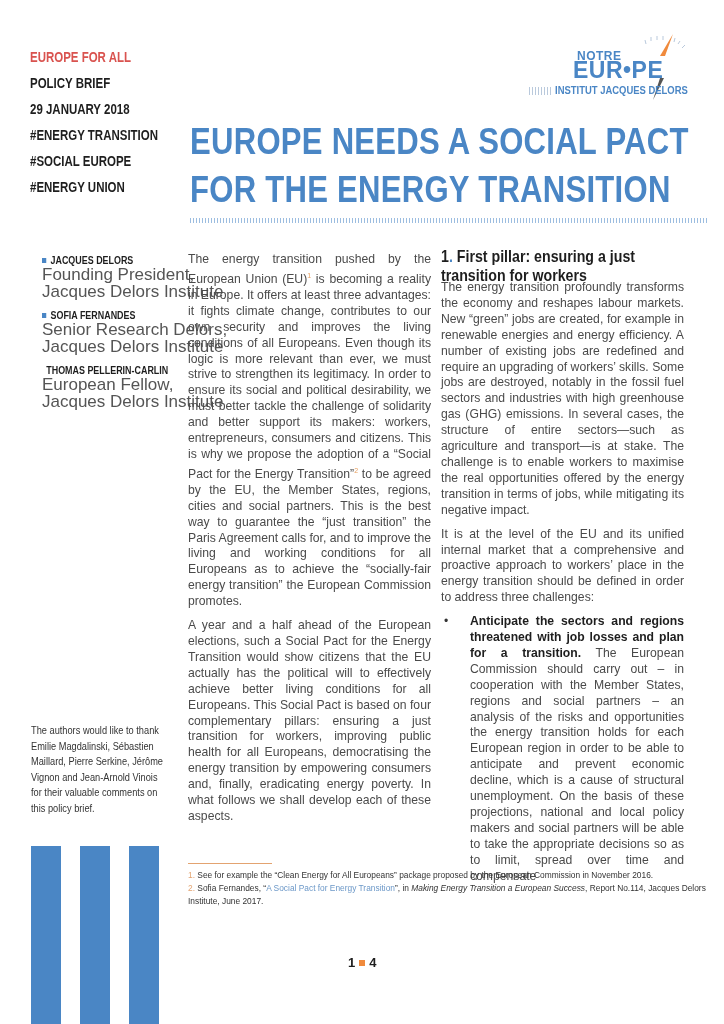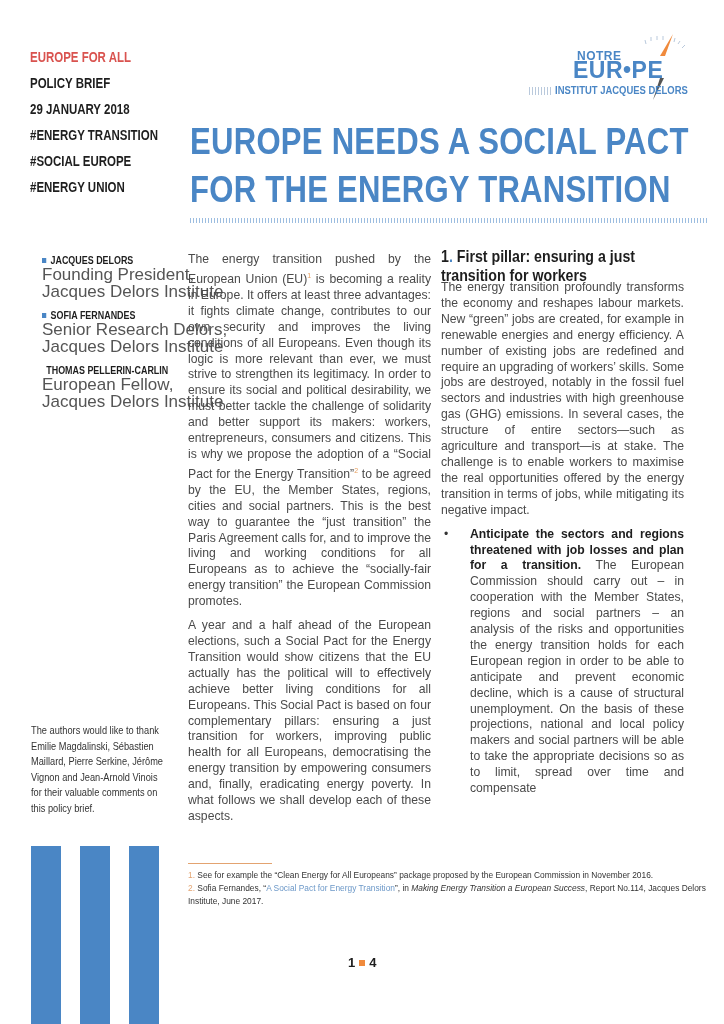--- a/index.html
+++ b/index.html
@@ -125,20 +125,21 @@
   <p>A year and a half ahead of the European elections, such a Social Pact for the Energy Transition would show citizens that the EU actually has the political will to effectively achieve better living conditions for all Europeans. This Social Pact is based on four complementary pillars: ensuring a just transition for workers, improving public health for all Europeans, democratising the energy transition by empowering consumers and, finally, eradicating energy poverty. In what follows we shall develop each of these aspects.</p>
 </div>
 
 <div class="h2">
   <div><span>1</span><span class="dot">.</span> <span>First pillar: ensuring a just</span></div>
   <div>transition for workers</div>
 </div>
 
 <div class="col col2">
   <p>The energy transition profoundly transforms the economy and reshapes labour markets. New “green” jobs are created, for example in renewable energies and energy efficiency. A number of existing jobs are redefined and require an upgrading of workers’ skills. Some jobs are destroyed, notably in the fossil fuel sectors and industries with high greenhouse gas (GHG) emissions. In several cases, the structure of entire sectors—such as agriculture and transport—is at stake. The challenge is to enable workers to maximise the real opportunities offered by the energy transition in terms of jobs, while mitigating its negative impact.</p>
+  <p>It is at the level of the EU and its unified internal market that a comprehensive and proactive approach to workers’ place in the energy transition should be defined in order to address three challenges:</p>
   <div class="bullet">
     <span class="bmark">•</span>
     <b>Anticipate the sectors and regions threatened with job losses and plan for a transition.</b><span> The European Commission should carry out – in cooperation with the Member States, regions and social partners – an analysis of the risks and opportunities the energy transition holds for each European region in order to be able to anticipate and prevent economic decline, which is a cause of structural unemployment. On the basis of these projections, national and local policy makers and social partners will be able to take the appropriate decisions so as to limit, spread over time and compensate</span>
   </div>
 </div>
 
 <div class="fnrule"></div>
 <div class="footnotes">
   <div><span class="n">1.</span><span> See for example the “Clean Energy for All Europeans” package proposed by the European Commission in November 2016.</span></div>
   <div><span class="n">2.</span><span> Sofia Fernandes, “</span><a class="link">A Social Pact for Energy Transition</a><span>”, in </span><i>Making Energy Transition a European Success</i><span>, Report No.114, Jacques Delors Institute, June 2017.</span></div>

